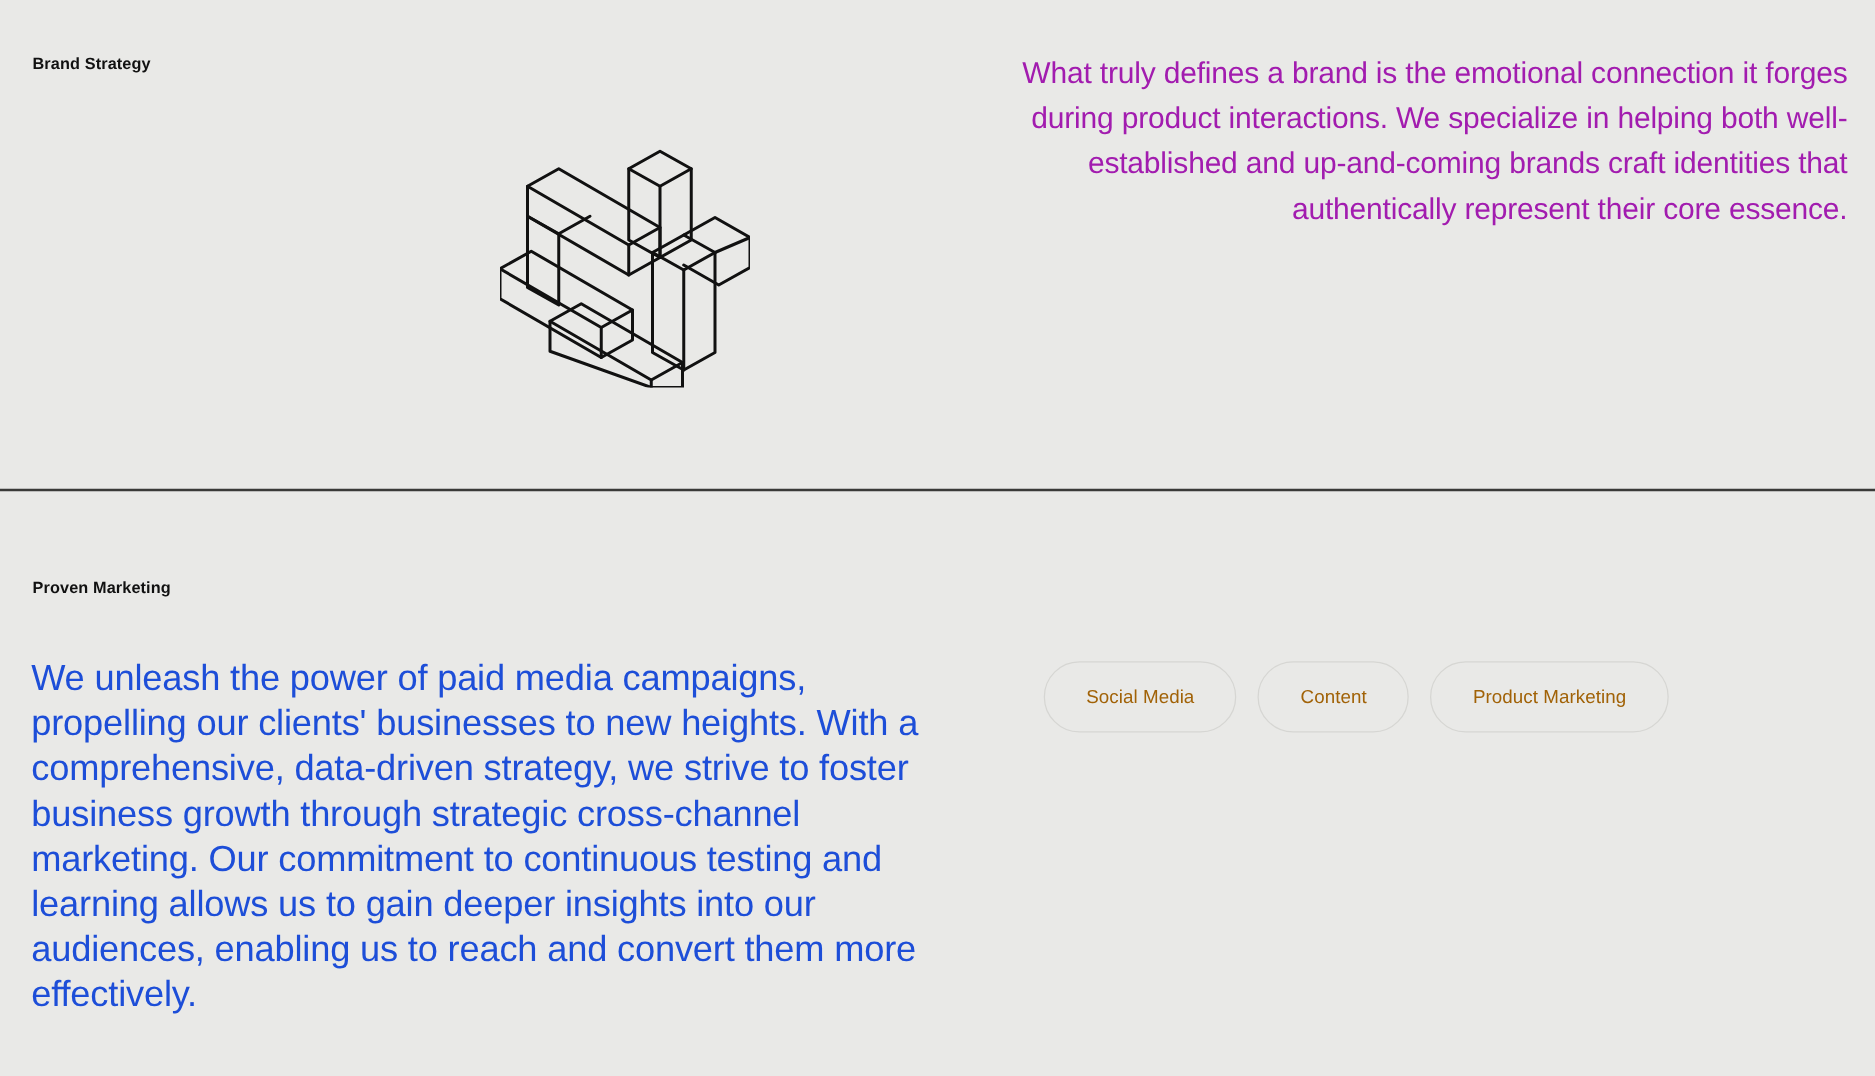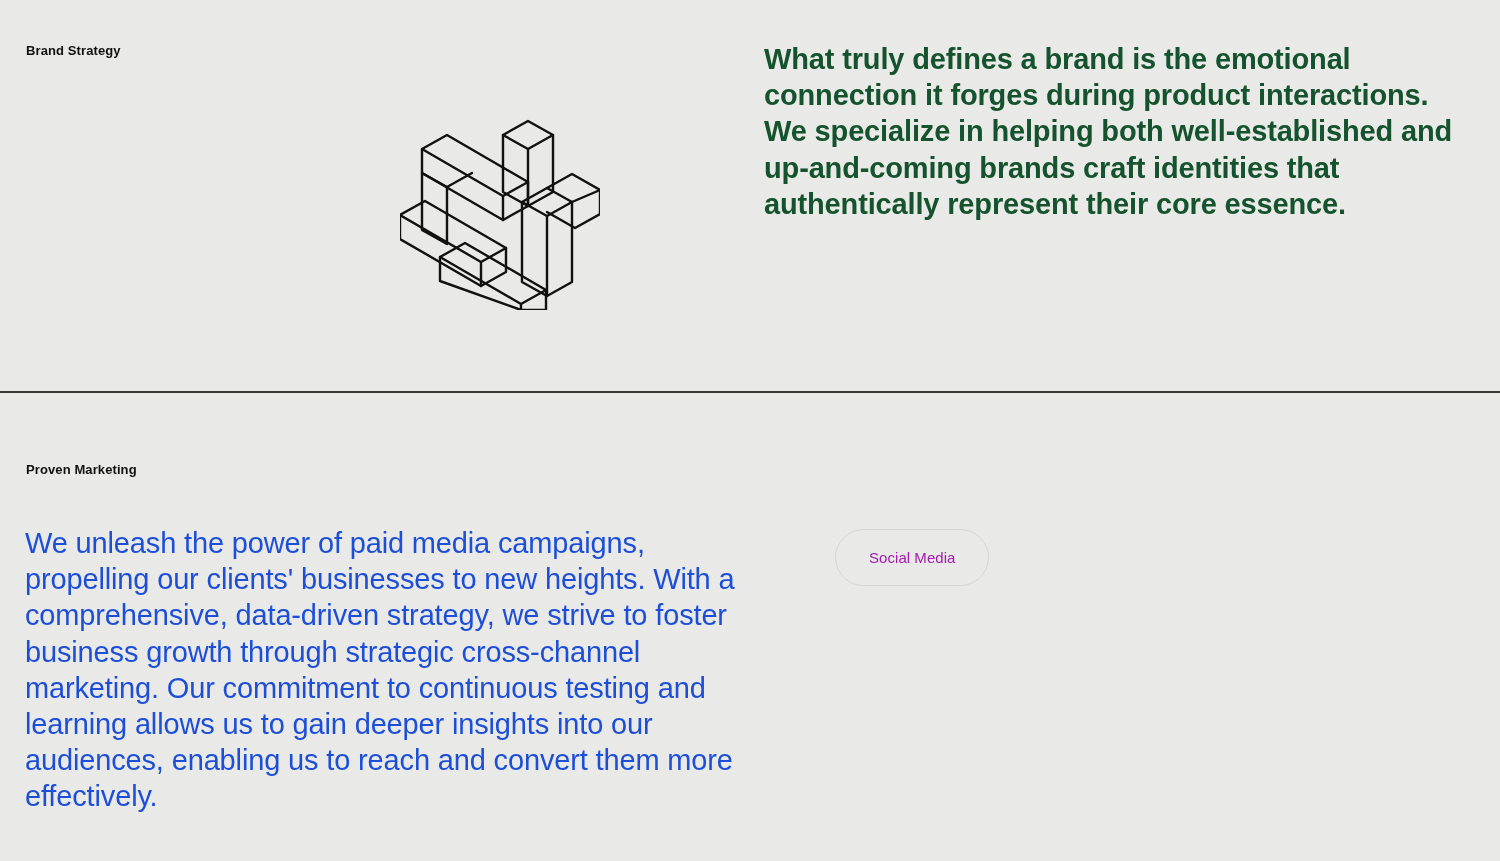--- a/index.html
+++ b/index.html
@@ -24,20 +24,21 @@
     height: 861px;
     background: #e9e9e7;
   }
 
   
   .section-one {
     position: relative;
     width: 1500px;
     height: 392px;
     background: #e9e9e7;
+    text-align: right;
   }
 
   .eyebrow {
     position: absolute;
     font-size: 13px;
     font-weight: 600;
     letter-spacing: 0.1px;
     color: #111111;
     line-height: 1.2;
     white-space: nowrap;
@@ -60,25 +61,25 @@
     display: block;
     width: 200px;
     height: 200px;
   }
 
   .intro-copy {
     position: absolute;
     left: 764px;
     top: 41px;
     width: 714px;
-    font-size: 29px;
+    font-size: 24px;
     line-height: 36.2px;
-    font-weight: 700;
+    font-weight: 400;
     letter-spacing: -0.15px;
-    color: #14532d;
+    color: #a21caf;
   }
 
   
   .divider {
     position: absolute;
     left: 0;
     top: 391px;
     width: 1500px;
     height: 2px;
     background: #3a3a38;
@@ -128,21 +129,21 @@
     border: 1px solid #d6d6d3;
     border-radius: 999px;
     background: transparent;
     display: flex;
     align-items: center;
     justify-content: center;
     font-family: "Liberation Sans", sans-serif;
     font-size: 15px;
     font-weight: 400;
     letter-spacing: 0.05px;
-    color: #a21caf;
+    color: #a16207;
     white-space: nowrap;
     cursor: pointer;
   }
 </style>
 </head>
 <body>
 
 <div class="page">
 
   <section class="section-one">
@@ -186,16 +187,18 @@
   <div class="divider"></div>
 
   <section class="section-two">
 
     <div class="eyebrow eyebrow-proven">Proven Marketing</div>
 
     <p class="pitch-copy">We unleash the power of paid media campaigns, propelling our clients' businesses to new heights. With a comprehensive, data-driven strategy, we strive to foster business growth through strategic cross-channel marketing. Our commitment to continuous testing and learning allows us to gain deeper insights into our audiences, enabling us to reach and convert them more effectively.</p>
 
     <div class="tag-cloud">
       <button class="tag-pill">Social Media</button>
+      <button class="tag-pill">Content</button>
+      <button class="tag-pill">Product Marketing</button>
     </div>
   </section>
 
 </div>
 
 </body></html>

